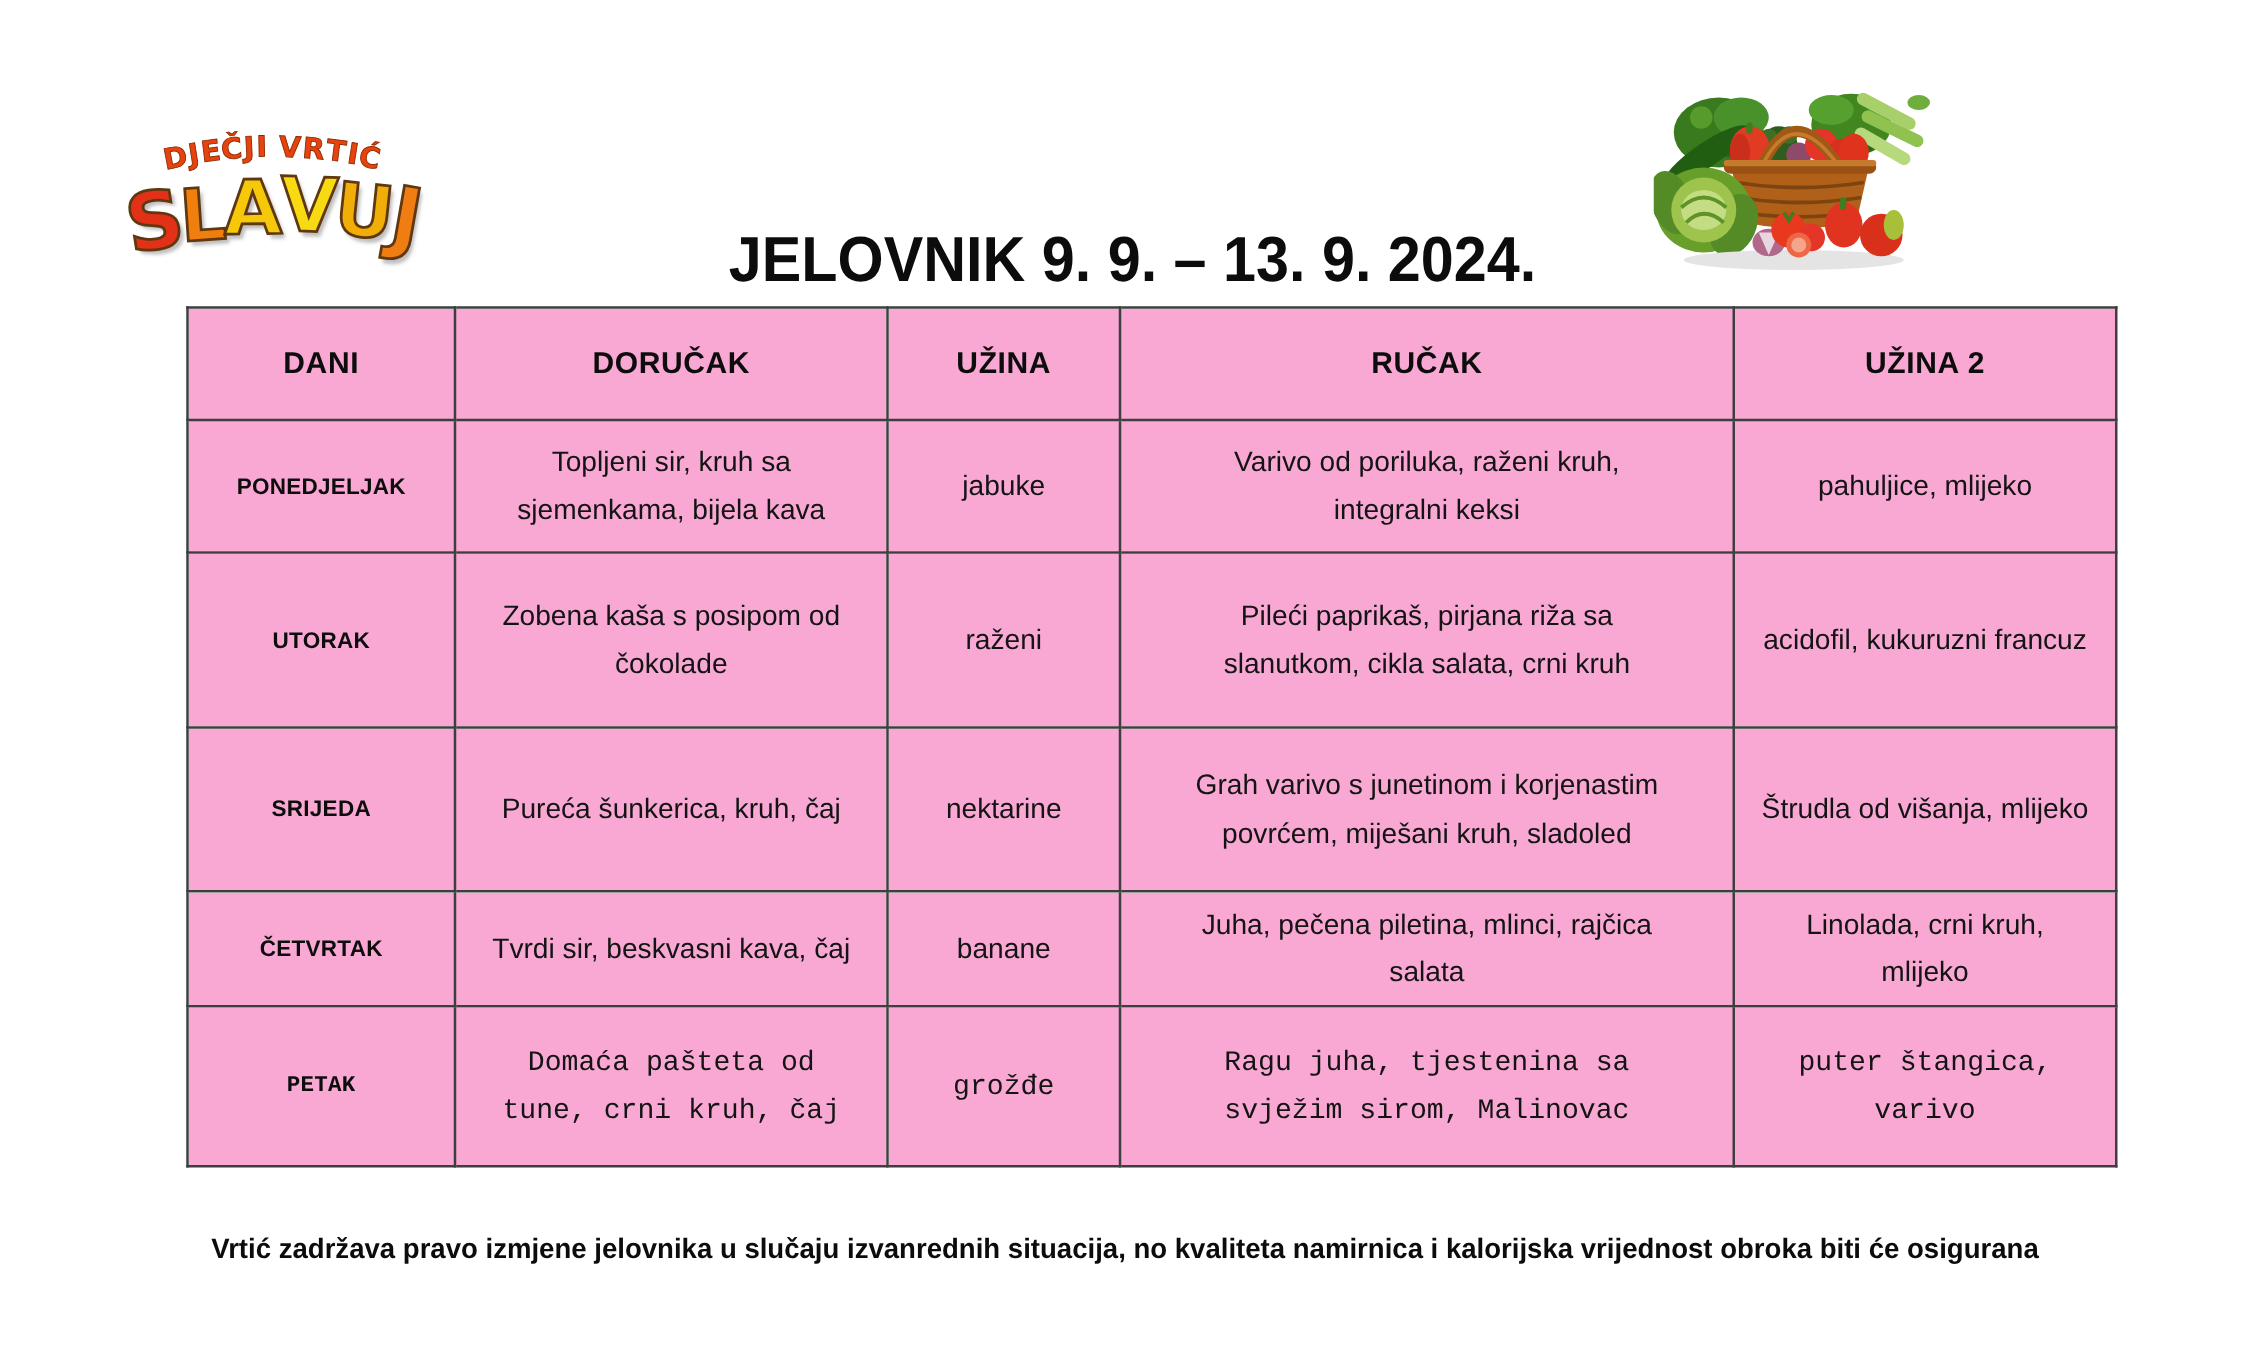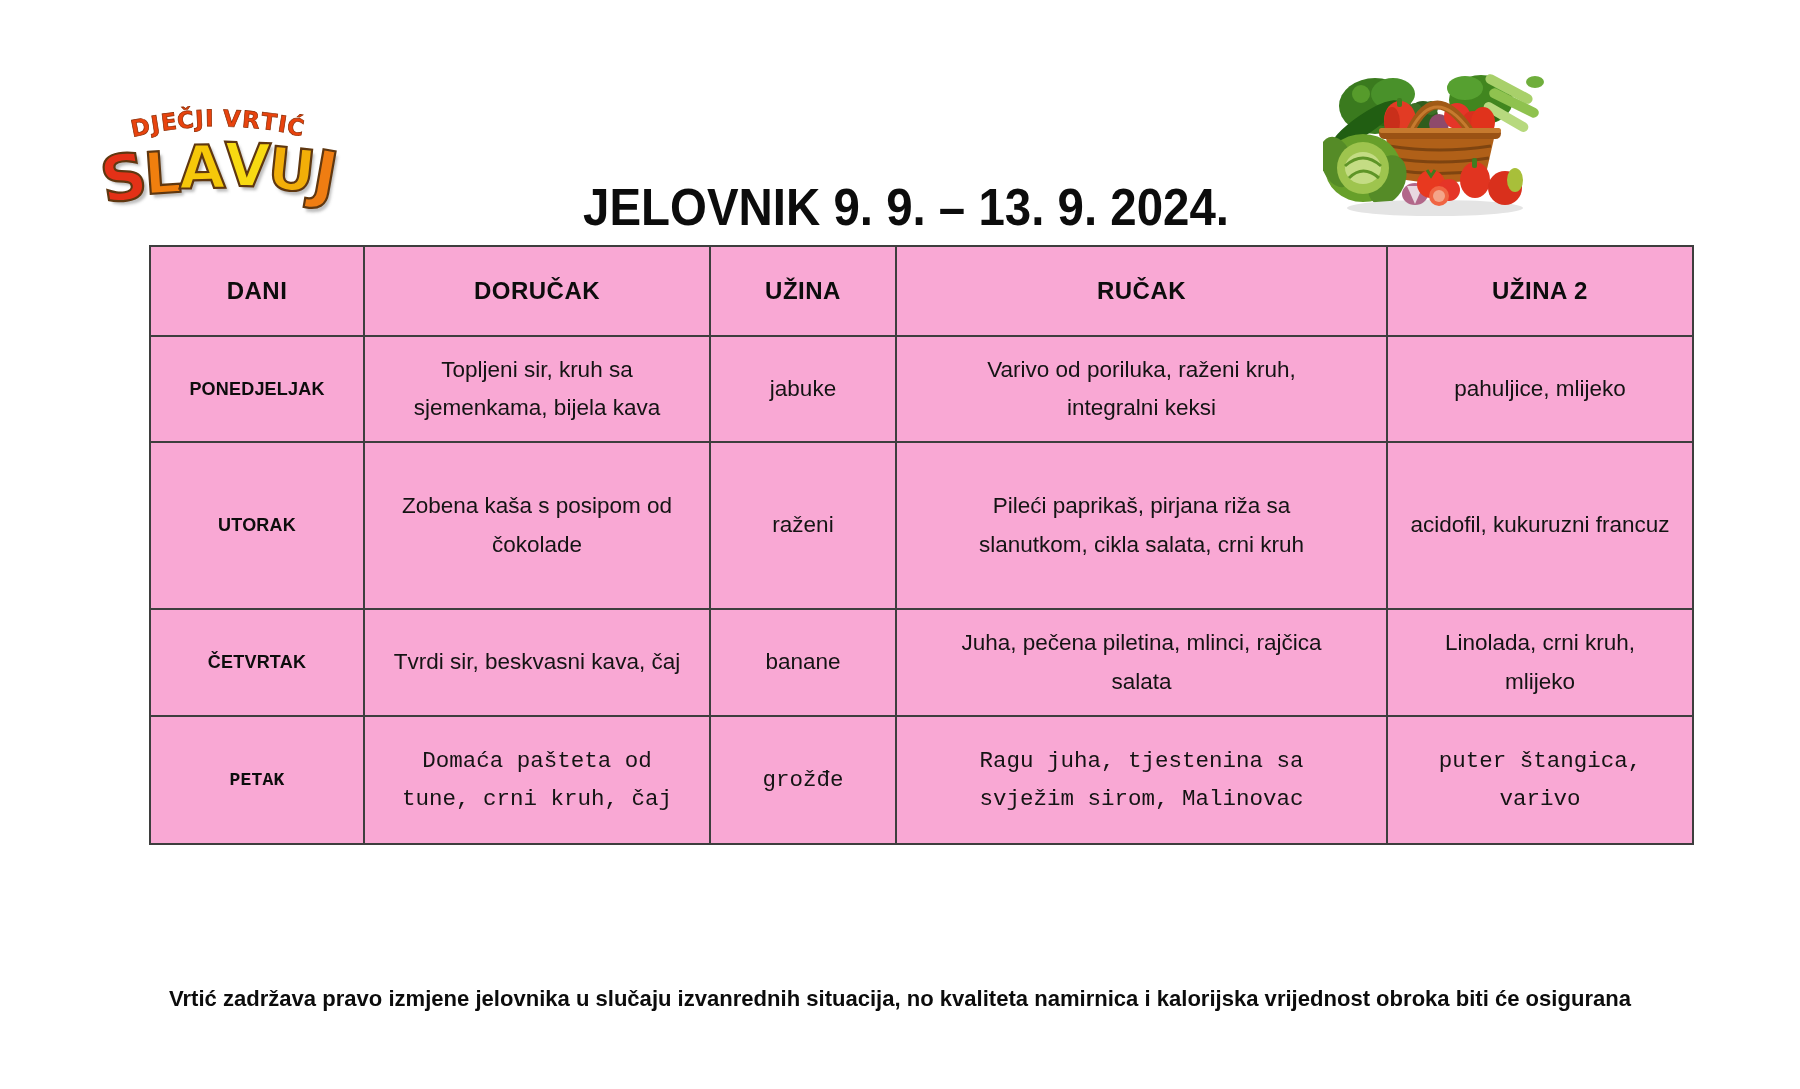--- a/index.html
+++ b/index.html
@@ -104,23 +104,23 @@
   .menu-table td.day-cell {
     font-weight: 700;
     font-size: 18px;
     letter-spacing: 0.2px;
     color: #0d0d0d;
   }
   .menu-table td.cell-dorucak { padding: 0 24px; }
   .menu-table td.cell-rucak   { padding: 0 52px; }
   .menu-table td.cell-uzina2  { padding: 0 20px; }
   tr.row-1 { height: 106px; }
-  tr.row-2 { height: 167px; }
+  tr.row-2 { height: 140px; }
   tr.row-3 { height: 131px; }
-  tr.row-4 { height: 107px; }
+  tr.row-4 { height: 92px; }
   tr.row-5 { height: 128px; font-family: Liberation Mono, monospace; }
 
   
   .footer-note {
     position: absolute;
     left: 0;
     top: 986px;
     width: 1800px;
     text-align: center;
     font-size: 22.5px;
@@ -242,20 +242,27 @@
       <td class="cell-rucak">Varivo od poriluka, raženi kruh, integralni keksi</td>
       <td class="cell-uzina2">pahuljice, mlijeko</td>
     </tr>
     <tr class="row-2">
       <td class="day-cell">UTORAK</td>
       <td class="cell-dorucak">Zobena kaša s posipom od čokolade</td>
       <td class="cell-uzina">raženi</td>
       <td class="cell-rucak">Pileći paprikaš, pirjana riža sa slanutkom, cikla salata, crni kruh</td>
       <td class="cell-uzina2">acidofil, kukuruzni francuz</td>
     </tr>
+    <tr class="row-3">
+      <td class="day-cell">SRIJEDA</td>
+      <td class="cell-dorucak">Pureća šunkerica, kruh, čaj</td>
+      <td class="cell-uzina">nektarine</td>
+      <td class="cell-rucak">Grah varivo s junetinom i korjenastim povrćem, miješani kruh, sladoled</td>
+      <td class="cell-uzina2">Štrudla od višanja, mlijeko</td>
+    </tr>
     <tr class="row-4">
       <td class="day-cell">ČETVRTAK</td>
       <td class="cell-dorucak">Tvrdi sir, beskvasni kava, čaj</td>
       <td class="cell-uzina">banane</td>
       <td class="cell-rucak">Juha, pečena piletina, mlinci, rajčica salata</td>
       <td class="cell-uzina2">Linolada, crni kruh, mlijeko</td>
     </tr>
     <tr class="row-5">
       <td class="day-cell">PETAK</td>
       <td class="cell-dorucak">Domaća pašteta od tune, crni kruh, čaj</td>

